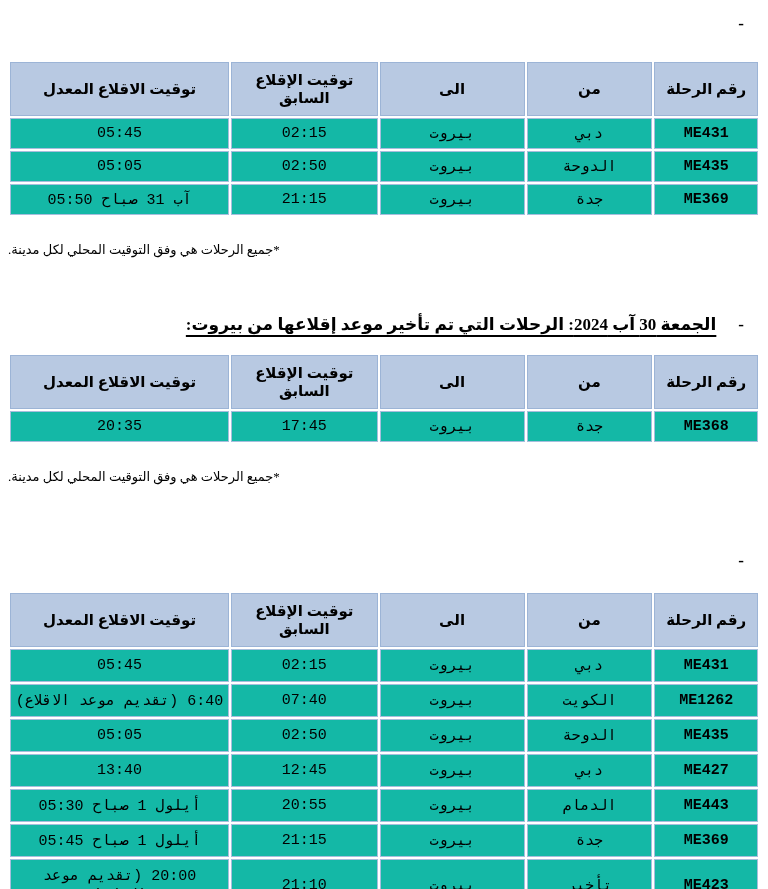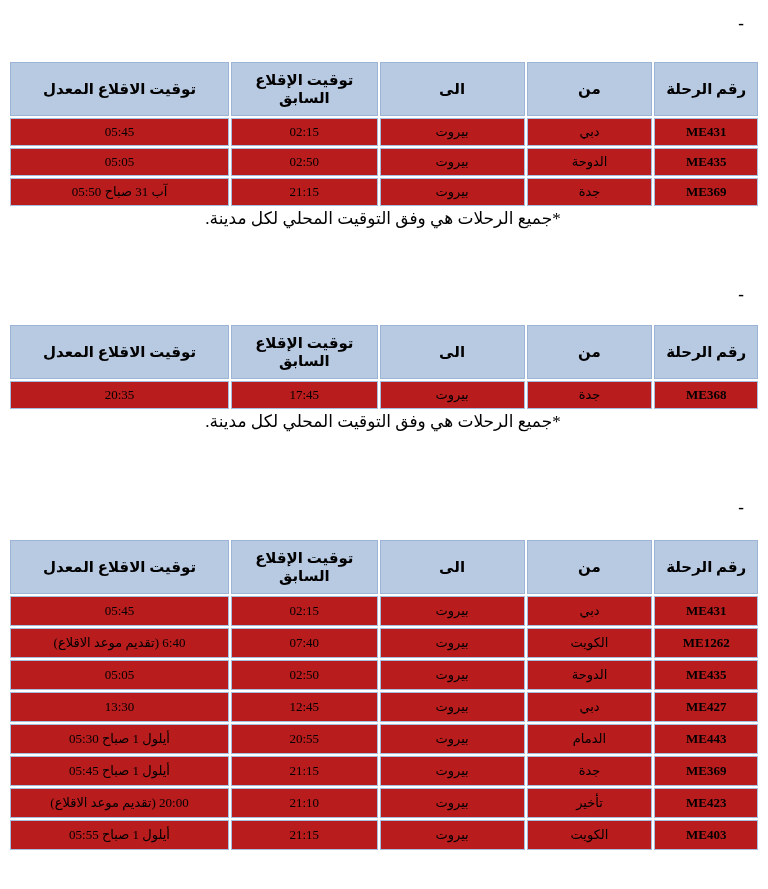--- a/index.html
+++ b/index.html
@@ -51,33 +51,34 @@
   table.flights th {
     background: #b8c9e2;
     border: 1px solid #9cb4d6;
     font-weight: bold;
     font-size: 15px;
     padding: 8px 3px;
     text-align: center;
   }
   table.flights td {
     border: 1px solid #a6bedd;
-    font-size: 13px;
+    font-size: 15px;
     padding: 5px 3px;
     text-align: center;
     vertical-align: middle;
-    background: #b91c1c;
+    background: #14b8a6;
+    font-family: Liberation Mono, monospace;
   }
   section.sec-3 table.flights td { padding: 6px 3px; }
   table.flights td.flight { font-weight: bold; }
   
   .footnote {
-    margin: 0 2px 0 0;
-    font-size: 17px;
-    text-align: center;
+    margin: 25px 2px 0 0;
+    font-size: 13px;
+    text-align: left;
   }
   
   section.sec-1 { margin-top: 0; }
   section.sec-1 table.flights { margin-top: 26px; }
   section.sec-2 { margin-top: 56px; }
   section.sec-2 table.flights { margin-top: 18px; }
   section.sec-3 { margin-top: 66px; }
   section.sec-3 table.flights { margin-top: 20px; }
 </style>
 </head>
@@ -129,20 +130,21 @@
             <td>⁦05:50 ⁨صباح⁩ 31 ⁨آب⁩⁩</td>
           </tr>
         </tbody>
     </table>
     <div class="footnote">*جميع الرحلات هي وفق التوقيت المحلي لكل مدينة.</div>
   </section>
 
   <section class="sec-2">
     <div class="heading">
       <span class="bullet">-</span>
+      <span class="title">الجمعة 30 آب  2024: الرحلات التي تم تأخير موعد إقلاعها من بيروت:</span>
     </div>
     <table class="flights">
       <colgroup>
         <col class="c-flight">
           <col class="c-from">
           <col class="c-to">
           <col class="c-prev">
           <col class="c-new">
       </colgroup>
       <thead>
@@ -208,21 +210,21 @@
             <td>الدوحة</td>
             <td>بيروت</td>
             <td>02:50</td>
             <td>05:05</td>
           </tr>
           <tr>
             <td class="flight">ME427</td>
             <td>دبي</td>
             <td>بيروت</td>
             <td>12:45</td>
-            <td>13:30</td>
+            <td>13:40</td>
           </tr>
           <tr>
             <td class="flight">ME443</td>
             <td>الدمام</td>
             <td>بيروت</td>
             <td>20:55</td>
             <td>⁦05:30 ⁨صباح⁩ 1 ⁨أيلول⁩⁩</td>
           </tr>
           <tr>
             <td class="flight">ME369</td>

